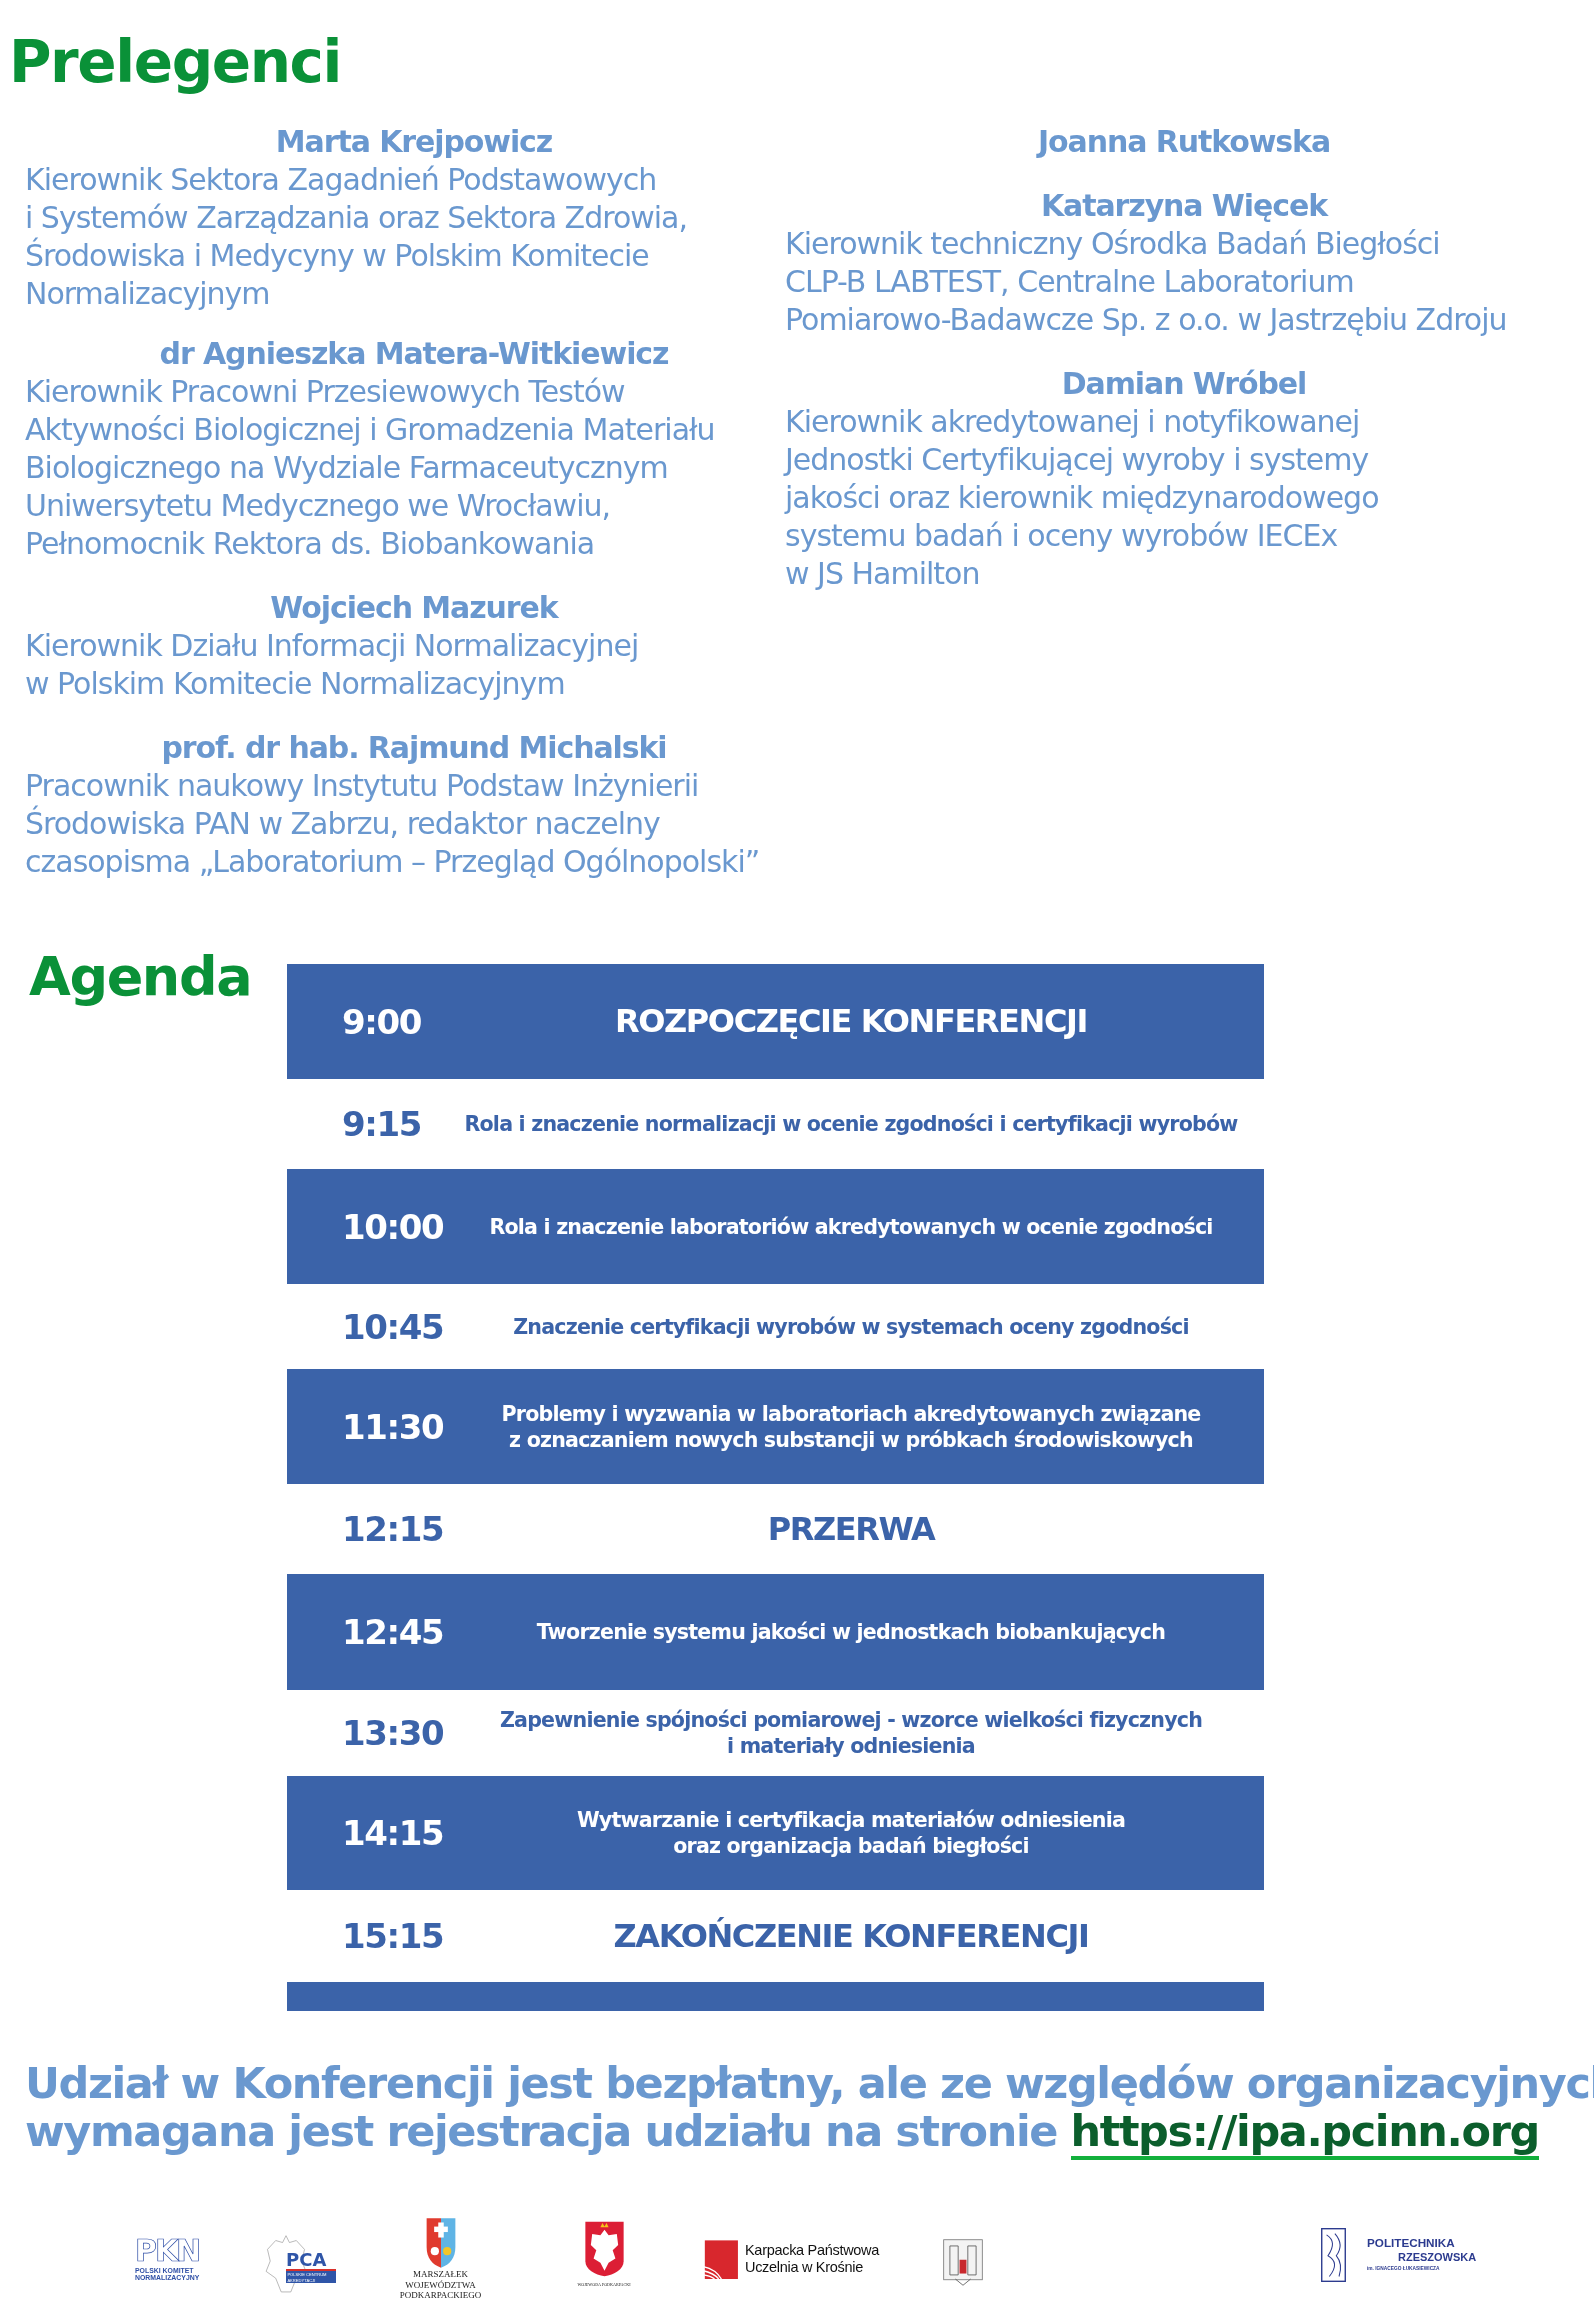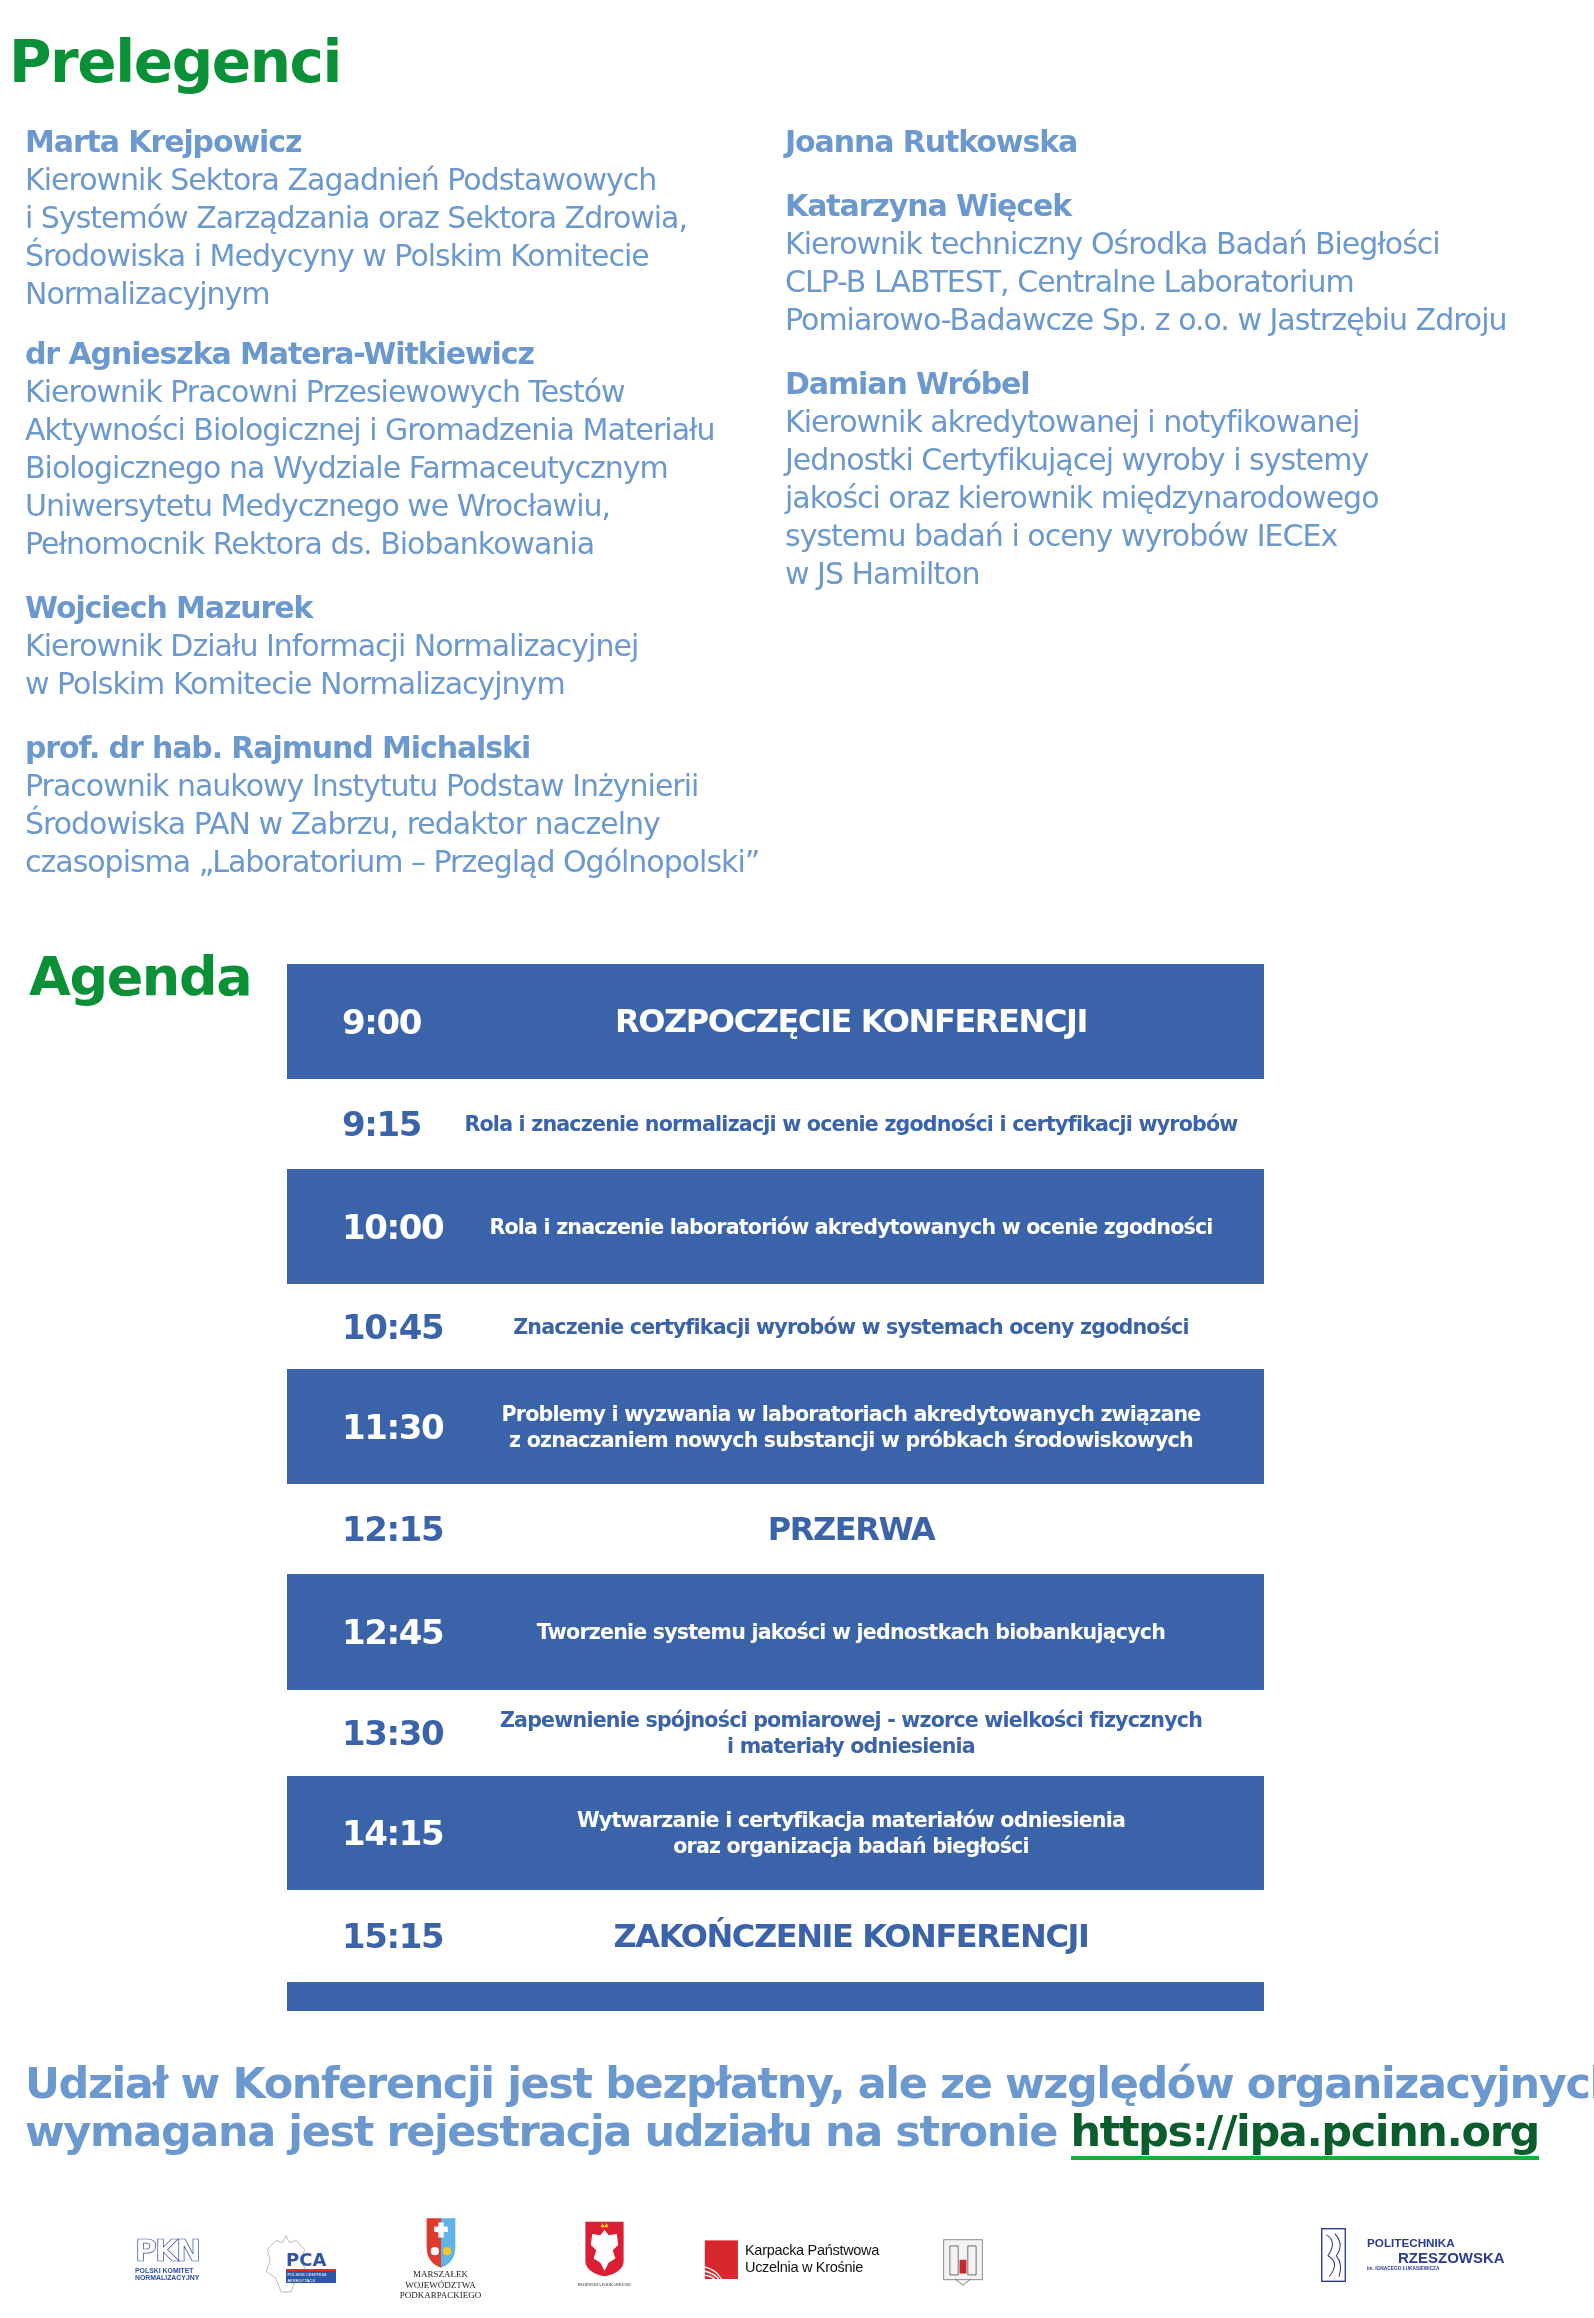--- a/index.html
+++ b/index.html
@@ -8,21 +8,21 @@
   .h-title { position: absolute; color: #0a9138; font-weight: bold;
              font-family: "DejaVu Sans", sans-serif; letter-spacing: -1.4px; margin: 0; }
   #t-prelegenci { left: 9px; top: 27.5px; font-size: 58px; line-height: 69px; }
   #t-agenda { left: 29px; top: 944px; font-size: 54px; line-height: 66px; text-align: center; }
 
   .col { position: absolute; color: #6a98cf; }
   .col-left { left: 25px; top: 123px; width: 778px; }
   .col-right { left: 785px; top: 123px; width: 798px; }
   .speaker { margin: 0 0 26px 0; }
   .speaker .name { font-weight: bold; font-size: 30px; line-height: 38px; display: block;
-                   font-family: "DejaVu Sans", sans-serif; letter-spacing: -1.1px; }
+                   font-family: "DejaVu Sans", sans-serif; letter-spacing: -1.1px; text-align: center; }
   .speaker .role { font-size: 30px; line-height: 38px; display: block;
                    font-family: "DejaVu Sans", sans-serif; letter-spacing: -1px; white-space: pre-line; }
 
   #agenda { position: absolute; left: 287px; top: 964px; width: 977px; }
   .row { position: relative; display: flex; align-items: center; width: 100%; }
   .row.band { background: #3b63a9; color: #ffffff; height: 115px; }
   .row.plain { background: #ffffff; color: #3b63a9; height: 90px; }
   .row .time { position: absolute; left: 55px; font-weight: bold; font-size: 34px;
                font-family: "DejaVu Sans", sans-serif; letter-spacing: -1.4px; }
   .row .desc { position: absolute; left: 151px; right: 0; text-align: center;
@@ -216,18 +216,18 @@
     </div>
   </div>
 
   <div class="logo" style="left:1321px; top:18px; height:55px;">
     <svg width="25" height="54" viewBox="0 0 36 78">
       <rect x="1" y="1" width="34" height="76" fill="#fff" stroke="#2c3b8f" stroke-width="2"></rect>
       <path d="M8 10 Q24 20 10 40 Q28 50 12 70 M20 8 Q34 24 22 40 Q32 52 26 70" stroke="#2c3b8f" stroke-width="1.5" fill="none"></path>
     </svg>
     <div style="margin-left:21px; display:flex; flex-direction:column;">
       <span class="lt" style="font-size:11.7px; font-weight:bold; color:#2c3b8f; line-height:15px;">POLITECHNIKA</span>
-      <span class="lt" style="font-size:15px; font-weight:bold; color:#2c3b8f; line-height:15px;padding-left:31px;">RZESZOWSKA</span>
+      <span class="lt" style="font-size:11px; font-weight:bold; color:#2c3b8f; line-height:15px;padding-left:31px;">RZESZOWSKA</span>
       <span class="lt" style="font-size:4.8px; font-weight:bold; color:#2c3b8f; line-height:8.3px;">im. IGNACEGO ŁUKASIEWICZA</span>
     </div>
   </div>
 </div>
 
 
 </body></html>

